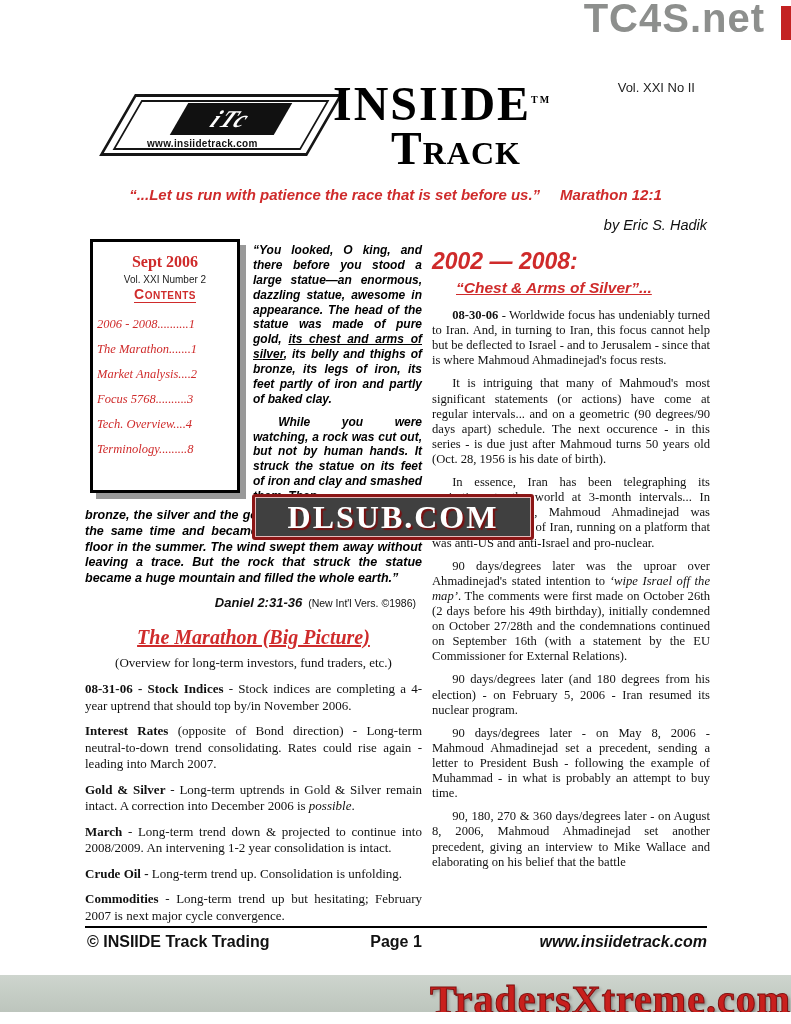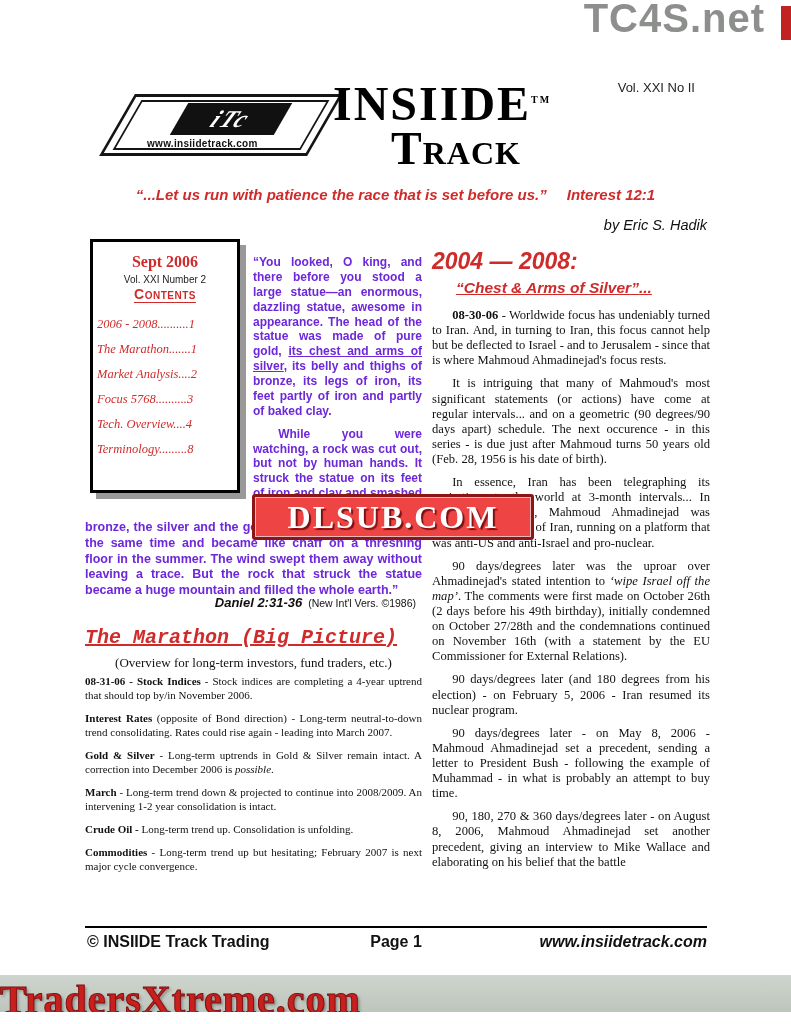--- a/index.html
+++ b/index.html
@@ -48,65 +48,65 @@
   .cbox .title { font-size:16px; font-weight:bold; color:#cf2b2b; }
   .cbox .sub { font-size:10px; font-family:"Liberation Sans", sans-serif; margin-top:3px; color:#222; }
   .cbox .chead {
     display:inline-block; font-size:14px; font-weight:bold; color:#cf2b2b;
     font-variant:small-caps; border-bottom:1.5px solid #cf2b2b;
     font-family:"Liberation Sans", sans-serif; letter-spacing:.5px;
   }
   .citems { margin-top:9px; text-align:left; padding-left:4px; }
   .citem { font-size:12.5px; font-style:italic; color:#cf2b2b; line-height:2.0; }
   
-  .green { color:#6d28d9; font-family:"Liberation Sans", sans-serif; font-weight:bold; text-align:justify;margin-top:12px; }
+  .green { color:#000000; font-family:"Liberation Sans", sans-serif; font-weight:bold; font-style:italic; text-align:justify; }
   .gcol  { position:absolute; left:253px; top:243px; width:169px; font-size:12px; line-height:1.24; }
   .gcol .p2 { margin-top:8px; text-indent:2.1em; }
   .gwide { position:absolute; left:85px; top:508px; width:337px; font-size:12.5px; line-height:1.26; }
   .underl { text-decoration:underline; }
   .attrib { position:absolute; left:85px; top:593px; width:337px; text-align:right; padding-right:6px; font-family:"Liberation Sans", sans-serif; }
   .attrib .d { font-weight:bold; font-style:italic; font-size:13px; color:#111;margin-left:41px; }
   .attrib .n { font-size:10.5px; color:#111; margin-left:6px; }
   
   .marathon { position:absolute; left:85px; top:626px; width:337px; }
   .mhead {
-    font-family:Liberation Mono, monospace; font-weight:bold; font-style:italic;
+    text-align:center; font-family:Liberation Serif, serif; font-weight:bold; font-style:italic;
     font-size:20px; color:#cf2b2b; text-decoration:underline;
   }
   .msub { text-align:center; font-size:13px; margin-top:6px; }
-  .mbody { margin-top:4px; font-size:11px; line-height:1.27; text-align:justify; }
+  .mbody { margin-top:10px; font-size:13px; line-height:1.27; text-align:justify; }
   .mbody p { margin-bottom:9px; }
   
   .rcol { position:absolute; left:432px; top:248px; width:278px; }
   .rhead { font-family:"Liberation Sans", sans-serif; font-weight:bold; font-style:italic; font-size:23px; color:#cf2b2b; }
   .rsub  { font-family:"Liberation Sans", sans-serif; font-weight:bold; font-style:italic; font-size:15.5px; color:#cf2b2b; margin:4px 0 0 24px;text-decoration:underline; }
   .rbody { margin-top:11px; font-size:12.6px; line-height:1.2; text-align:justify; }
   .rbody p { margin-bottom:8px; text-indent:1.6em; }
   
   .dlsub {
     position:absolute; left:252px; top:494px; width:282px; height:46px;
-    background:#ef4444; border:3px solid #8c1616; border-radius:3px;
+    background:#404040; border:3px solid #8c1616; border-radius:3px;
     display:flex; align-items:center; justify-content:center; z-index:5;
     box-shadow:inset 0 0 0 1px #e5b9b9;
   }
   .dlsub span {
     color:#fff; font-family:"Liberation Serif", serif; font-weight:bold;
     font-size:32px; letter-spacing:2px; text-shadow:2px 2px 1px #7a1010;
   }
   
   .frule { position:absolute; left:85px; top:926px; width:622px; border-top:2px solid #000; }
   .footer { position:absolute; left:85px; top:933px; width:622px; height:16px; font-family:"Liberation Sans", sans-serif; font-weight:bold; font-size:16px; }
   .footer .fl { position:absolute; left:2px; }
   .footer .fc { position:absolute; left:0; width:100%; text-align:center; }
   .footer .fr { position:absolute; right:0; font-style:italic; }
   
   .banner {
     position:absolute; left:0; top:975px; width:791px; height:49px;
     background:linear-gradient(180deg,#ced5ce,#b7c0b7);
-    display:flex; align-items:center; justify-content:flex-start;
+    display:flex; align-items:center; justify-content:flex-end;
   }
   .banner span {
     font-family:"Liberation Serif", serif; font-weight:bold; font-size:40px;
     color:#c9201d; letter-spacing:1px;
     -webkit-text-stroke:1px #7e1010; text-shadow:2px 2px 3px rgba(50,50,50,.45);
   }
 </style>
 </head>
 <body>
 
@@ -122,21 +122,21 @@
     <div class="lp-mid"></div>
     <div class="lp-black">
       <span>iTc</span>
     </div>
     <div class="lp-url">www.insiidetrack.com</div>
     <div class="wm1"><span>INSIIDE</span><sup>TM</sup></div>
     <div class="wm2">Track</div>
   </div>
 
   <div class="quote">
-    <span>“...Let us run with patience the race that is set before us.”</span><span class="ref">Interest 12:1</span>
+    <span>“...Let us run with patience the race that is set before us.”</span><span class="ref">Marathon 12:1</span>
   </div>
   <div class="byline">by Eric S. Hadik</div>
 
   <div class="cbox">
     <div class="title">Sept 2006</div>
     <div class="sub">Vol. XXI  Number 2</div>
     <div><span class="chead">Contents</span></div>
     <div class="citems">
       <div class="citem">2006 - 2008..........1</div>
       <div class="citem">The Marathon.......1</div>
@@ -166,27 +166,27 @@
       <p><b>08-31-06 - Stock Indices</b><span> - Stock indices are completing a 4-year uptrend that should top by/in November 2006.</span></p>
       <p><b>Interest Rates</b><span> (opposite of Bond direction) - Long-term neutral-to-down trend consolidating.  Rates could rise again - leading into March 2007.</span></p>
       <p><b>Gold &amp; Silver</b><span> - Long-term uptrends in Gold &amp; Silver remain intact.  A correction into December 2006 is </span><i>possible</i><span>.</span></p>
       <p><b>March</b><span> - Long-term trend down &amp; projected to continue into 2008/2009.  An intervening 1-2 year consolidation is intact.</span></p>
       <p><b>Crude Oil -</b><span> Long-term trend up.  Consolidation is unfolding.</span></p>
       <p><b>Commodities</b><span> - Long-term trend up but hesitating; February 2007 is next major cycle convergence.</span></p>
     </div>
   </div>
 
   <div class="rcol">
-    <div class="rhead">2004 — 2008:</div>
+    <div class="rhead">2002 — 2008:</div>
     <div class="rsub">“Chest &amp; Arms of Silver”...</div>
     <div class="rbody">
       <p><b>08-30-06</b><span> - Worldwide focus has undeniably turned to Iran.  And, in turning to Iran, this focus cannot help but be deflected to Israel - and to Jerusalem - since that is where Mahmoud Ahmadinejad's focus rests.</span></p>
-      <p><span>It is intriguing that many of Mahmoud's most significant statements (or actions) have come at regular intervals... and on a geometric (90 degrees/90 days apart) schedule.  The next occurence - in this series - is due just after Mahmoud turns 50 years old (Feb. 28, 1956 is his date of birth).</span></p>
+      <p><span>It is intriguing that many of Mahmoud's most significant statements (or actions) have come at regular intervals... and on a geometric (90 degrees/90 days apart) schedule.  The next occurence - in this series - is due just after Mahmoud turns 50 years old (Oct. 28, 1956 is his date of birth).</span></p>
       <p><span>In essence, Iran has been telegraphing its aspirations to the world at 3-month intervals... In early-August 2005, Mahmoud Ahmadinejad was appointed President of Iran, running on a platform that was anti-US and anti-Israel and pro-nuclear.</span></p>
-      <p><span>90 days/degrees later was the uproar over Ahmadinejad's stated intention to </span><i>‘wipe Israel off the map’</i><span>.  The comments were first made on October 26th (2 days before his 49th birthday), initially condemned on October 27/28th and the condemnations continued on November 16th (with a statement by the EU Commissioner for External Relations).</span></p>
+      <p><span>90 days/degrees later was the uproar over Ahmadinejad's stated intention to </span><i>‘wipe Israel off the map’</i><span>.  The comments were first made on October 26th (2 days before his 49th birthday), initially condemned on October 27/28th and the condemnations continued on September 16th (with a statement by the EU Commissioner for External Relations).</span></p>
       <p><span>90 days/degrees later (and 180 degrees from his election) - on February 5, 2006 - Iran resumed its nuclear program.</span></p>
       <p><span>90 days/degrees later - on May 8, 2006 - Mahmoud Ahmadinejad set a precedent, sending a letter to President Bush - following the example of Muhammad - in what is probably an attempt to buy time.</span></p>
       <p><span>90, 180, 270 &amp; 360 days/degrees later - on August 8, 2006, Mahmoud Ahmadinejad set another precedent, giving an interview to Mike Wallace and elaborating on his belief that the battle</span></p>
     </div>
   </div>
 
   <div class="dlsub">
     <span>DLSUB.COM</span>
   </div>
 

